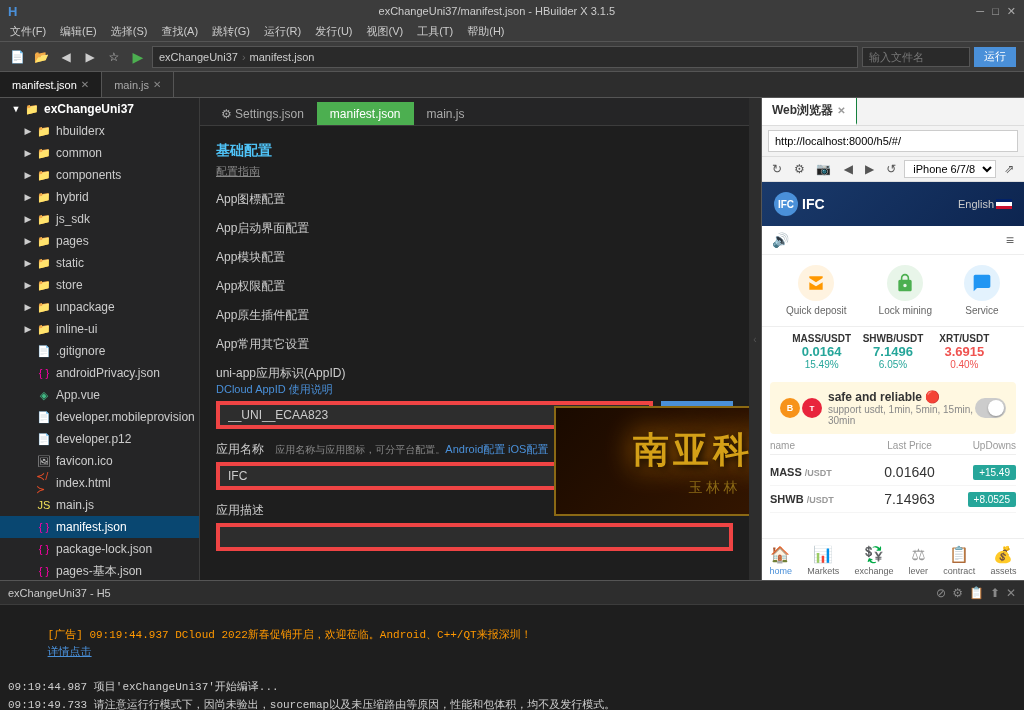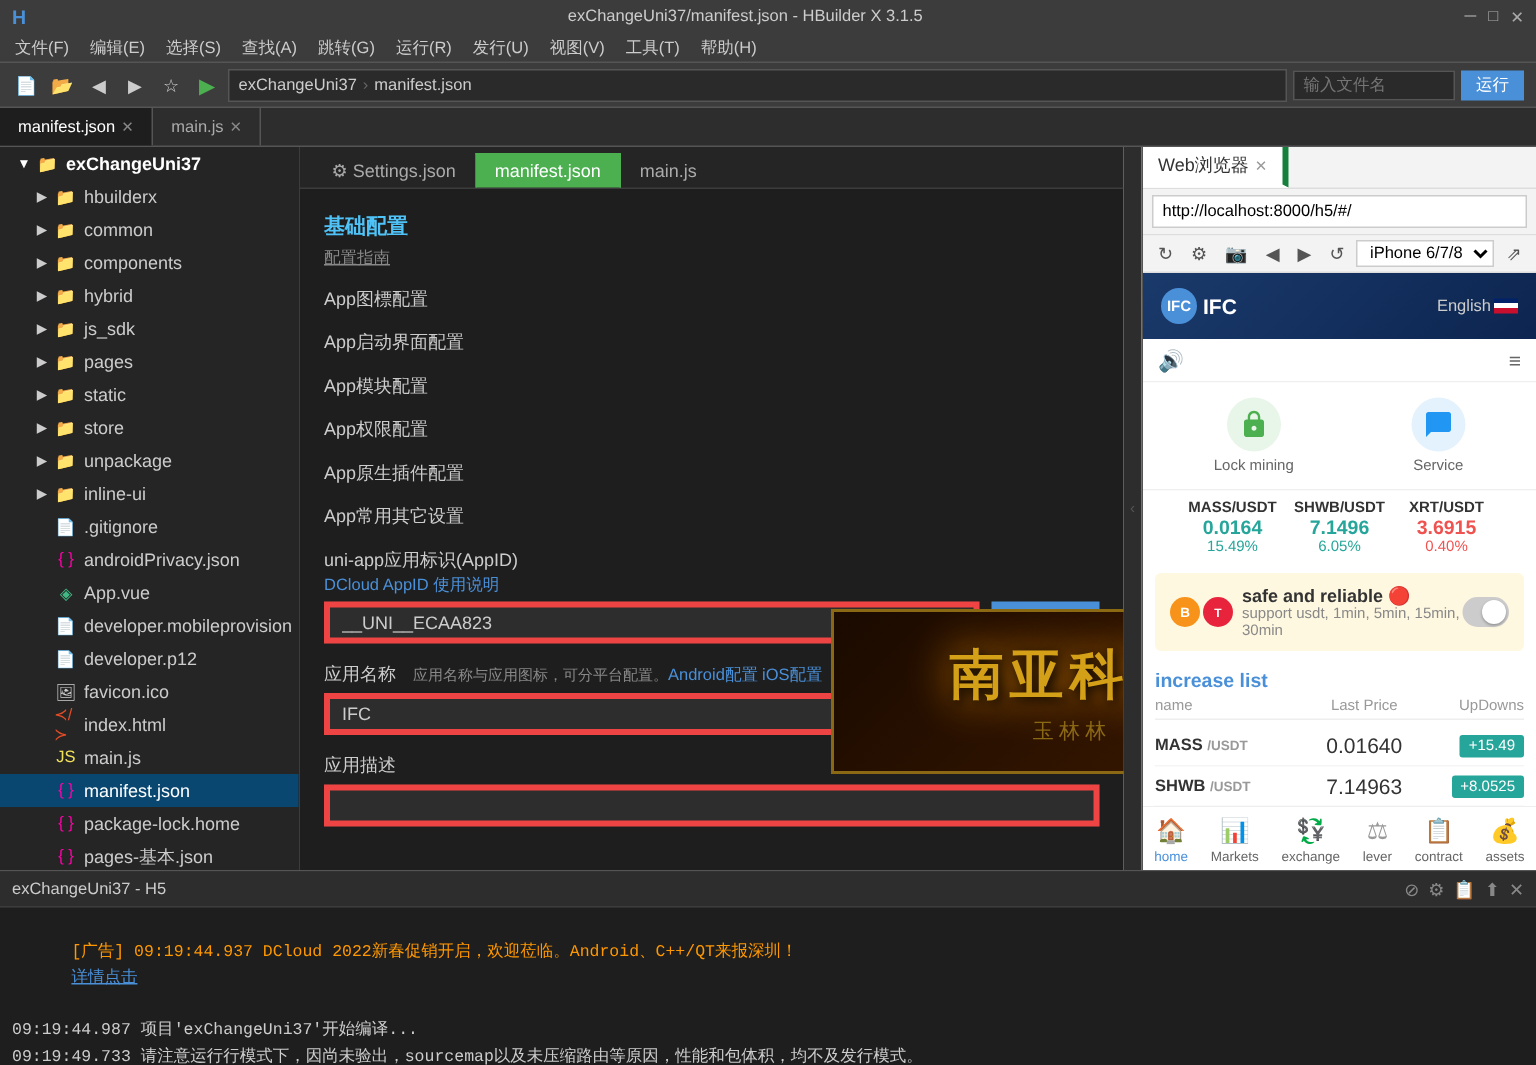--- a/index.html
+++ b/index.html
@@ -37,21 +37,21 @@
     .sidebar-item.selected { background: #094771; color: white; }
     .sidebar-toggle { width: 16px; height: 16px; display: flex; align-items: center; justify-content: center; font-size: 9px; }
     .sidebar-icon { width: 16px; height: 16px; margin-right: 4px; display: flex; align-items: center; justify-content: center; font-size: 11px; }
     .folder-icon { color: #dcb67a; }
     .file-json { color: #f0a; }
     .file-vue { color: #41b883; }
     .file-js { color: #f1e05a; }
     .indent-1 { padding-left: 20px; }
 
     
-    .editor-area { flex: 1; display: flex; flex-direction: column; overflow: hidden; background: #c4b5fd; }
+    .editor-area { flex: 1; display: flex; flex-direction: column; overflow: hidden; background: #7f1d1d; }
 
     
     .settings-tabs { display: flex; background: #252526; border-bottom: 1px solid #3c3c3c; padding: 4px 8px 0; gap: 0; flex-shrink: 0; }
     .settings-tab { padding: 4px 12px; font-size: 12px; cursor: pointer; color: #aaa; border: 1px solid transparent; border-bottom: none; }
     .settings-tab.active-green { background: #4caf50; color: white; border-color: #4caf50; }
 
     
     .manifest-content { flex: 1; overflow-y: auto; padding: 16px; background: #1e1e1e; }
     .section-title { color: #4fc3f7; font-size: 14px; font-weight: bold; margin-bottom: 4px; }
     .section-subtitle { color: #888; font-size: 11px; margin-bottom: 12px; cursor: pointer; text-decoration: underline; }
@@ -62,21 +62,21 @@
     .config-row { display: flex; align-items: center; gap: 8px; }
     .fetch-btn { background: #4a90d9; color: white; border: none; padding: 4px 12px; font-size: 12px; cursor: pointer; height: 28px; white-space: nowrap; }
     .overlay-image { position: absolute; top: 308px; left: 354px; width: 318px; height: 110px; background: linear-gradient(135deg, #1a0a00, #3d1a00); display: flex; align-items: center; justify-content: center; border: 2px solid #8b6914; z-index: 10; }
 
     
     .collapse-handle { width: 12px; background: #2d2d2d; cursor: col-resize; display: flex; align-items: center; justify-content: center; color: #555; font-size: 10px; flex-shrink: 0; }
 
     
     .web-panel { width: 263px; background: #fff; display: flex; flex-direction: column; flex-shrink: 0; border-left: 1px solid #555; }
     .web-panel-tab-bar { background: #f3f3f3; height: 28px; display: flex; align-items: stretch; border-bottom: 1px solid #ddd; }
-    .web-tab { padding: 0 10px; display: flex; align-items: center; gap: 4px; font-size: 12px; color: #333; cursor: pointer; border-right: 4px solid #15803d; }
+    .web-tab { padding: 0 10px; display: flex; align-items: center; gap: 4px; font-size: 12px; color: #333; cursor: pointer; border-right: 1px solid #15803d; font-weight: bold; }
     .web-tab.active { background: #fff; border-bottom: 2px solid #fff; }
     .web-tab-close { font-size: 10px; color: #999; }
     .web-address-bar { background: #f3f3f3; padding: 4px 6px; display: flex; align-items: center; gap: 4px; border-bottom: 1px solid #ddd; }
     .web-url-input { flex: 1; background: #fff; border: 1px solid #ccc; padding: 2px 6px; font-size: 11px; height: 22px; }
     .web-nav-btn { background: none; border: none; cursor: pointer; color: #555; font-size: 12px; padding: 2px 4px; }
     .web-device-bar { background: #f3f3f3; padding: 3px 6px; display: flex; align-items: center; gap: 4px; border-bottom: 1px solid #ddd; }
     .web-device-select { font-size: 11px; border: 1px solid #ccc; padding: 1px 4px; background: #fff; }
     .web-content { flex: 1; background: #fff; overflow-y: auto; }
     .ifc-header { background: linear-gradient(135deg, #1a3a6b, #0d2550); padding: 10px 12px; display: flex; align-items: center; justify-content: space-between; }
     .ifc-logo { color: #4a90d9; font-size: 16px; font-weight: bold; display: flex; align-items: center; gap: 4px; }
@@ -292,21 +292,21 @@
       <span>main.js</span>
     </div>
     <div class="sidebar-item indent-1 selected">
       <span class="sidebar-toggle" style="visibility:hidden;">▶</span>
       <span class="sidebar-icon file-json">{ }</span>
       <span>manifest.json</span>
     </div>
     <div class="sidebar-item indent-1">
       <span class="sidebar-toggle" style="visibility:hidden;">▶</span>
       <span class="sidebar-icon file-json">{ }</span>
-      <span>package-lock.home</span>
+      <span>package-lock.json</span>
     </div>
     <div class="sidebar-item indent-1">
       <span class="sidebar-toggle" style="visibility:hidden;">▶</span>
       <span class="sidebar-icon file-json">{ }</span>
       <span>pages-基本.json</span>
     </div>
 
   </div>
 
   <div class="editor-area" style="position:relative;">
@@ -424,20 +424,28 @@
         </div>
       </div>
 
       <div style="display:flex; justify-content:space-between; padding:6px 10px; background:#fff; border-bottom:1px solid #eee;">
         <span style="color:#666; font-size:14px; cursor:pointer;">🔊</span>
         <span style="color:#666; font-size:14px; cursor:pointer;">≡</span>
       </div>
 
       <div class="market-icons">
         <div class="market-icon-item">
+          <div class="market-icon-circle icon-quick">
+            <svg width="20" height="20" viewBox="0 0 24 24" fill="#ff9800">
+                <path d="M20 4H4v2l8 5 8-5V4zM4 20h16V11l-8 5-8-5v9z"></path>
+              </svg>
+          </div>
+          <span class="market-icon-label">Quick deposit</span>
+        </div>
+        <div class="market-icon-item">
           <div class="market-icon-circle icon-lock">
             <svg width="20" height="20" viewBox="0 0 24 24" fill="#4caf50">
                 <path d="M18 8h-1V6c0-2.76-2.24-5-5-5S7 3.24 7 6v2H6c-1.1 0-2 .9-2 2v10c0 1.1.9 2 2 2h12c1.1 0 2-.9 2-2V10c0-1.1-.9-2-2-2zm-6 9c-1.1 0-2-.9-2-2s.9-2 2-2 2 .9 2 2-.9 2-2 2zm3.1-9H8.9V6c0-1.71 1.39-3.1 3.1-3.1 1.71 0 3.1 1.39 3.1 3.1v2z"></path>
               </svg>
           </div>
           <span class="market-icon-label">Lock mining</span>
         </div>
         <div class="market-icon-item">
           <div class="market-icon-circle icon-service">
             <svg width="20" height="20" viewBox="0 0 24 24" fill="#2196f3">
@@ -481,21 +489,20 @@
             </div>
             <div class="safe-sub">support usdt, 1min, 5min, 15min, 30min</div>
           </div>
         </div>
         <div class="safe-toggle">
           <div class="safe-toggle-dot"></div>
         </div>
       </div>
 
       <div class="increase-list">
-        <div class="increase-title">increase list</div>
         <div class="increase-header">
           <span class="increase-header-name">name</span>
           <span class="increase-header-price">Last Price</span>
           <span class="increase-header-change">UpDowns</span>
         </div>
         <div class="increase-row">
           <div class="increase-name">
             <div class="increase-name-main">MASS <span style="font-size:9px;color:#999;">/USDT</span></div>
           </div>
           <div class="increase-price">0.01640</div>

